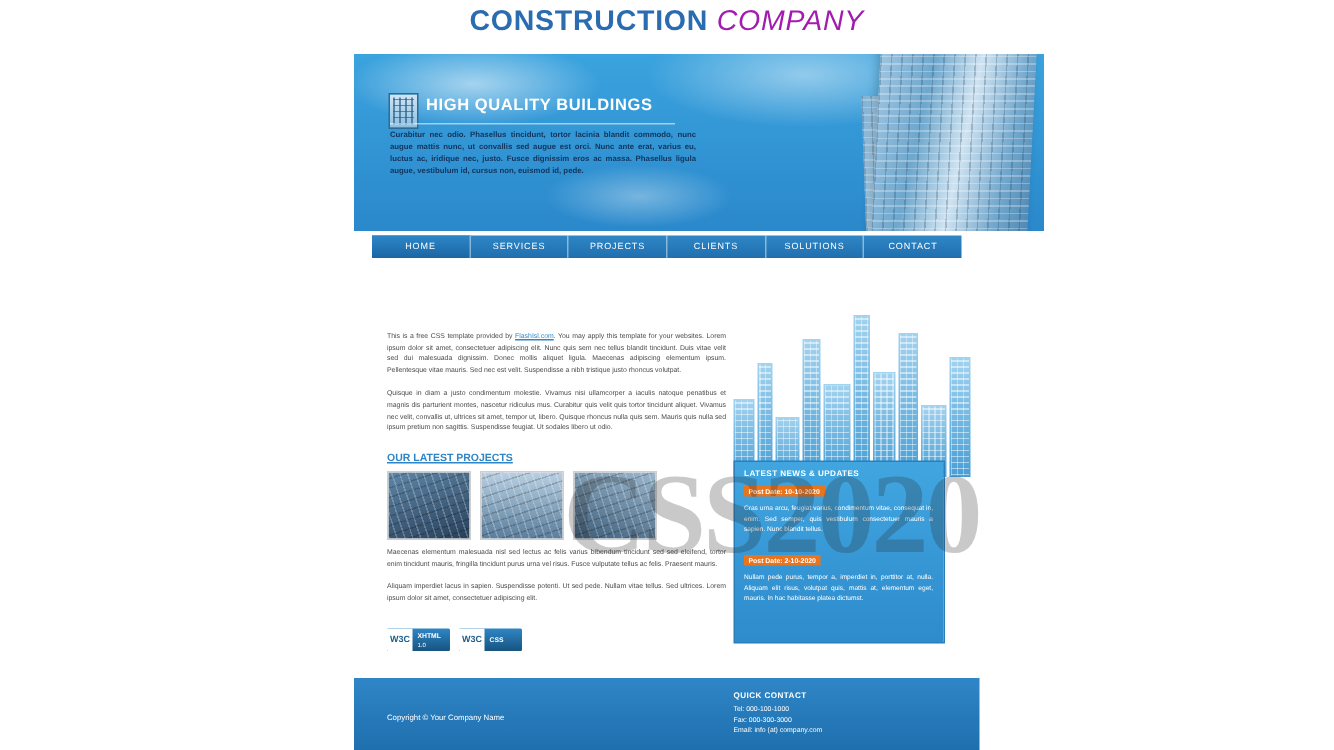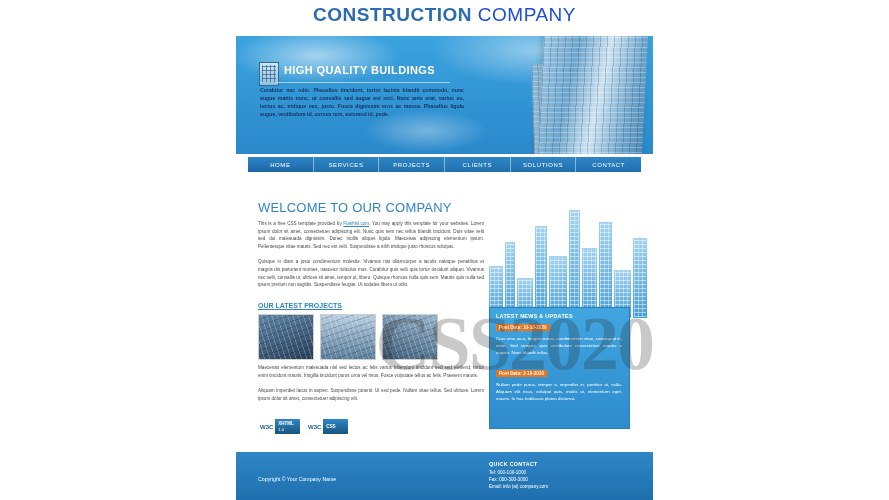--- a/index.html
+++ b/index.html
@@ -21,32 +21,34 @@
     left: 236px;
     top: 4px;
     width: 417px;
     text-align: center;
     font-size: 19px;
     letter-spacing: 0.5px;
     color: #2b6cb0;
     font-weight: bold;
   }
   .site-title .light {
-    color: #1d4ed8;
+    color: #a21caf;
     font-weight: normal;
+    font-style: italic;
   }
   
   .band {
     position: absolute;
     left: 236px;
     top: 36px;
     width: 417px;
     height: 118px;
     background: linear-gradient(180deg, #3da2dd 0%, #2d8ccd 45%, #2480c4 100%);
     overflow: hidden;
+    padding-left: 43px;
   }
   .sky {
     position: absolute;
     inset: 0;
     background:
       radial-gradient(ellipse 120px 40px at 80px 20px, rgba(255,255,255,.55), rgba(255,255,255,0) 70%),
       radial-gradient(ellipse 150px 50px at 300px 14px, rgba(255,255,255,.45), rgba(255,255,255,0) 70%),
       radial-gradient(ellipse 90px 30px at 190px 95px, rgba(255,255,255,.35), rgba(255,255,255,0) 70%),
       linear-gradient(180deg, #3ba3de 0%, #2a88cb 100%);
   }
@@ -411,21 +413,20 @@
       <div class="bld" style="left:32px; width:16px; height:40px;"></div>
       <div class="bld" style="left:50px; width:12px; height:92px;"></div>
       <div class="bld" style="left:64px; width:18px; height:62px;"></div>
       <div class="bld" style="left:84px; width:11px; height:108px;"></div>
       <div class="bld" style="left:97px; width:15px; height:70px;"></div>
       <div class="bld" style="left:114px;width:13px; height:96px;"></div>
       <div class="bld" style="left:129px;width:17px; height:48px;"></div>
       <div class="bld" style="left:148px;width:14px; height:80px;"></div>
     </div>
 
-    <div class="welcome">WELCOME TO OUR COMPANY</div>
 
     <div class="body-col">
       <p><span>This is a free CSS template provided by </span><a href="#">FlashIsl.com</a><span>. You may apply this template for your websites. Lorem ipsum dolor sit amet, consectetuer adipiscing elit. Nunc quis sem nec tellus blandit tincidunt. Duis vitae velit sed dui malesuada dignissim. Donec mollis aliquet ligula. Maecenas adipiscing elementum ipsum. Pellentesque vitae mauris. Sed nec est velit. Suspendisse a nibh tristique justo rhoncus volutpat.</span></p>
       <p>Quisque in diam a justo condimentum molestie. Vivamus nisi ullamcorper a iaculis natoque penatibus et magnis dis parturient montes, nascetur ridiculus mus. Curabitur quis velit quis tortor tincidunt aliquet. Vivamus nec velit, convallis ut, ultrices sit amet, tempor ut, libero. Quisque rhoncus nulla quis sem. Mauris quis nulla sed ipsum pretium non sagittis. Suspendisse feugiat. Ut sodales libero ut odio.</p>
     </div>
 
     <div class="proj-head">OUR LATEST PROJECTS</div>
 
     <div class="thumbs">
       <div class="thumb t1"></div>

